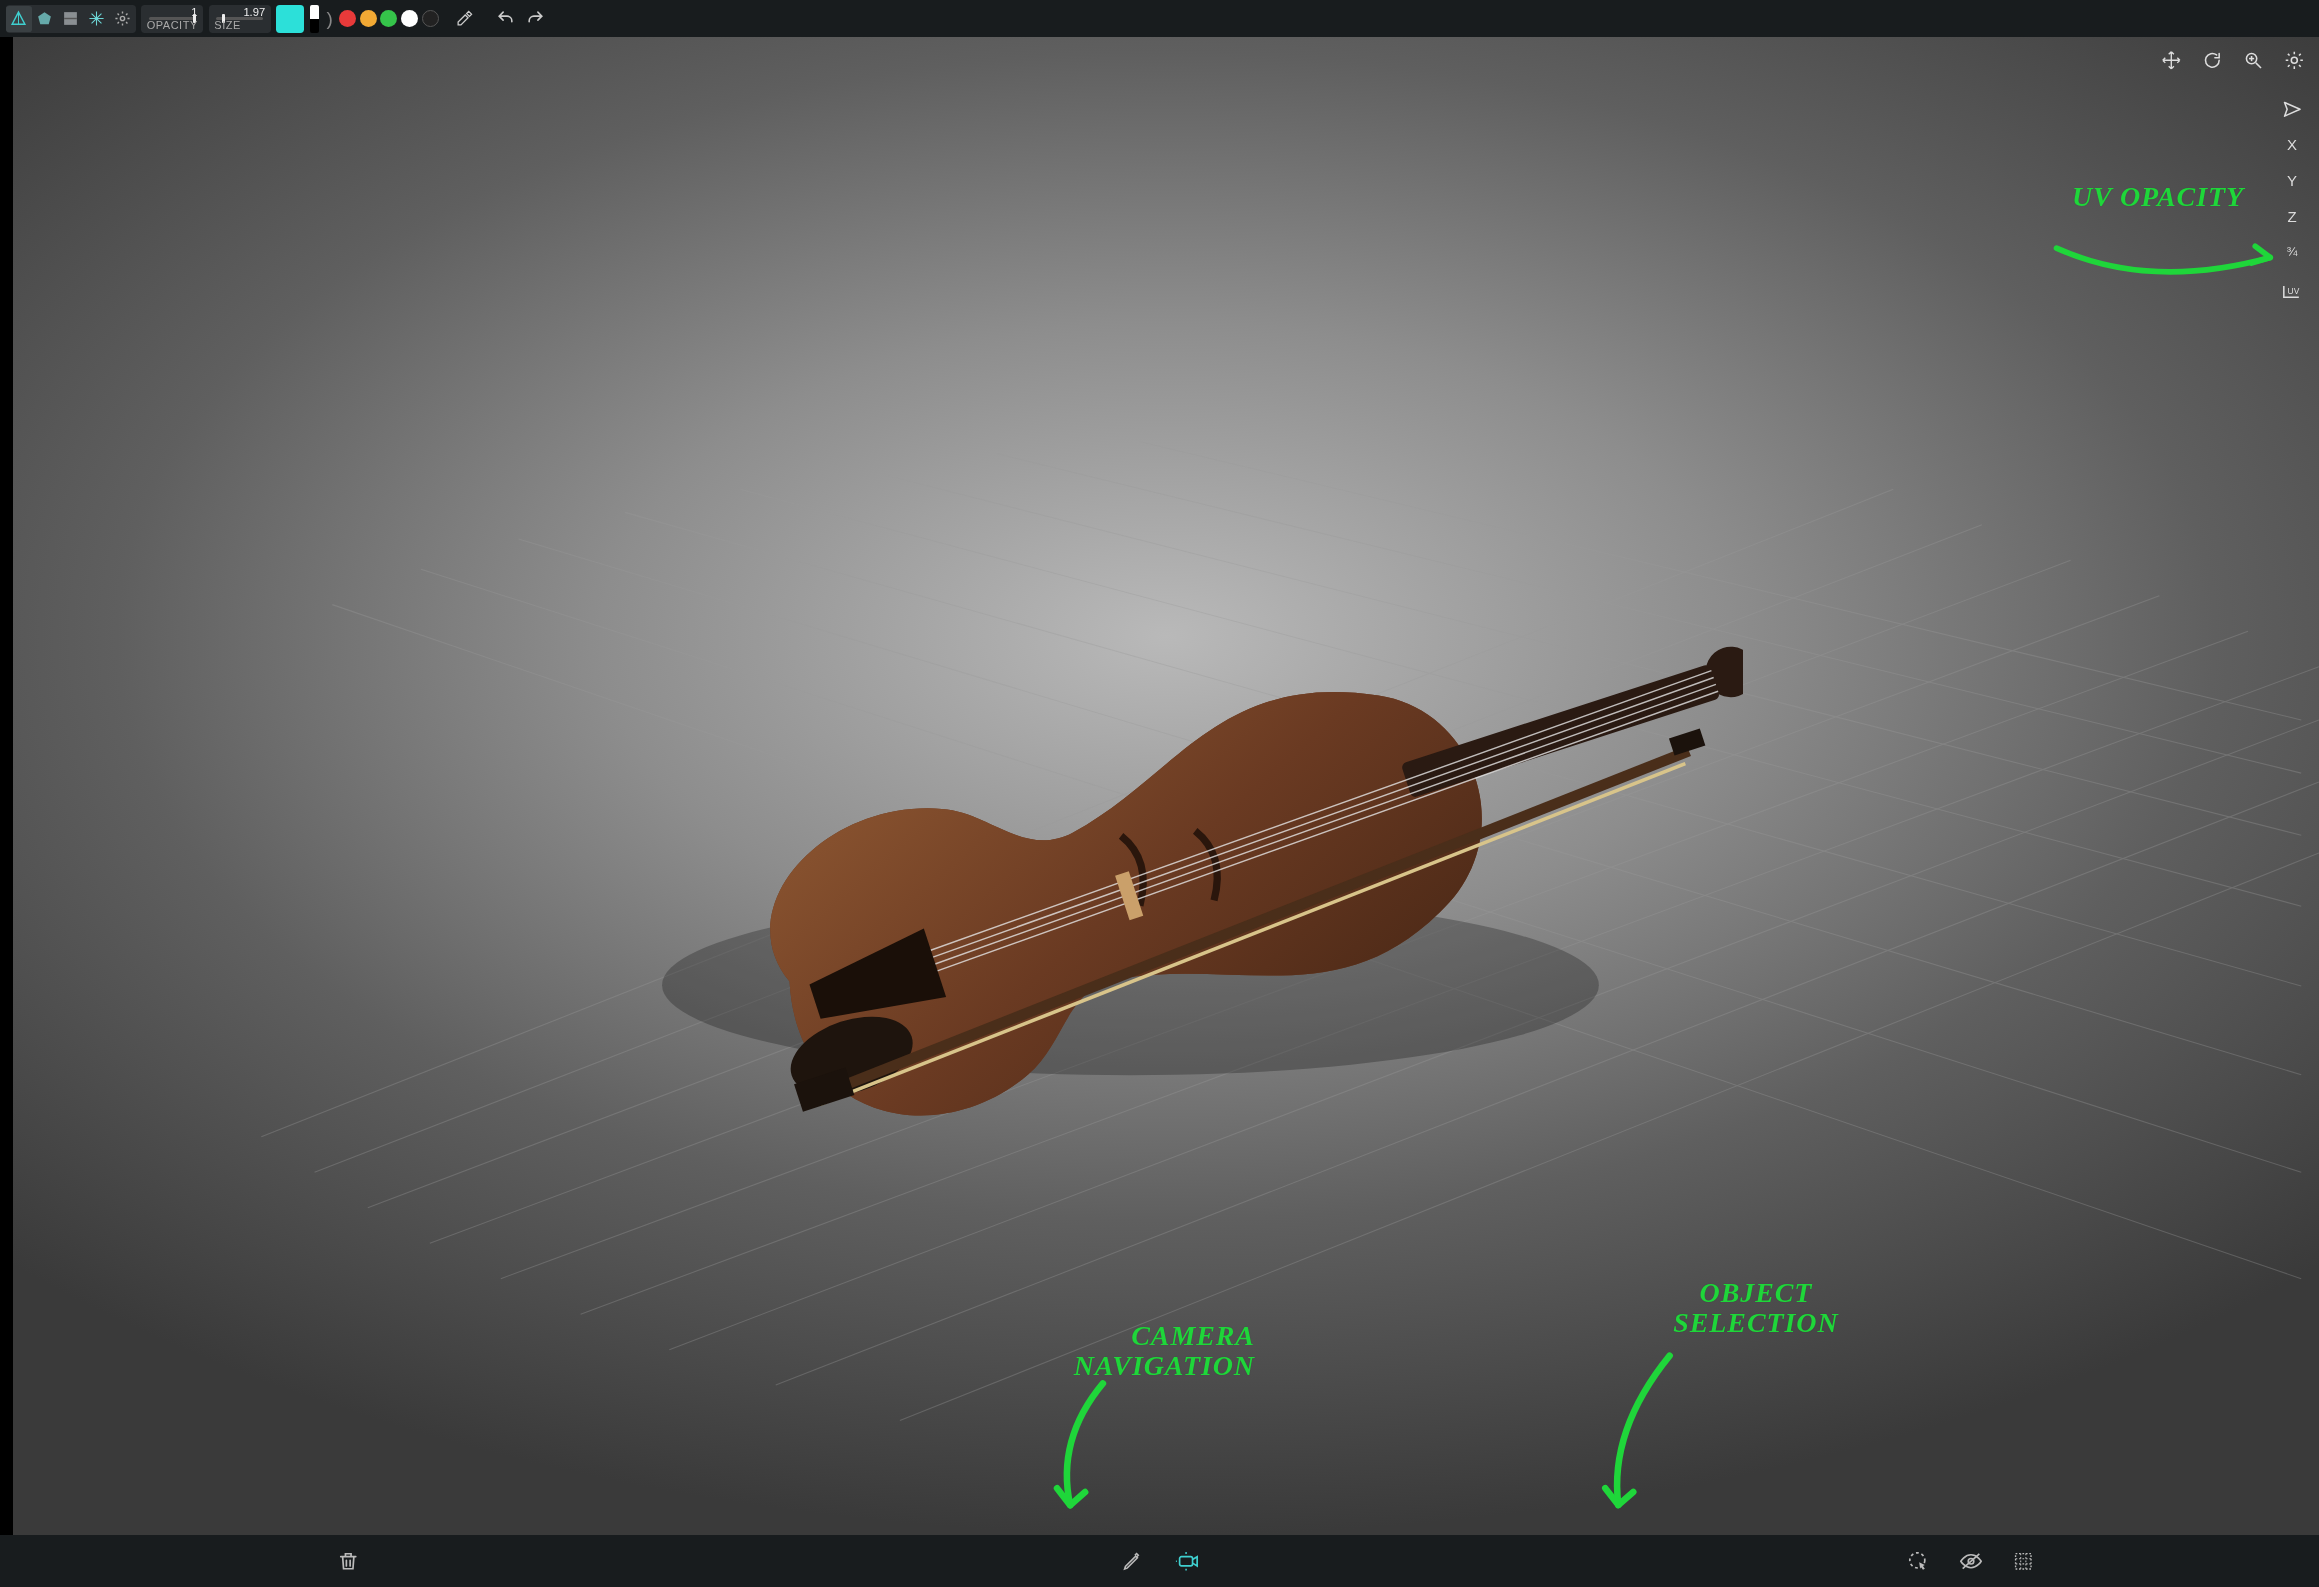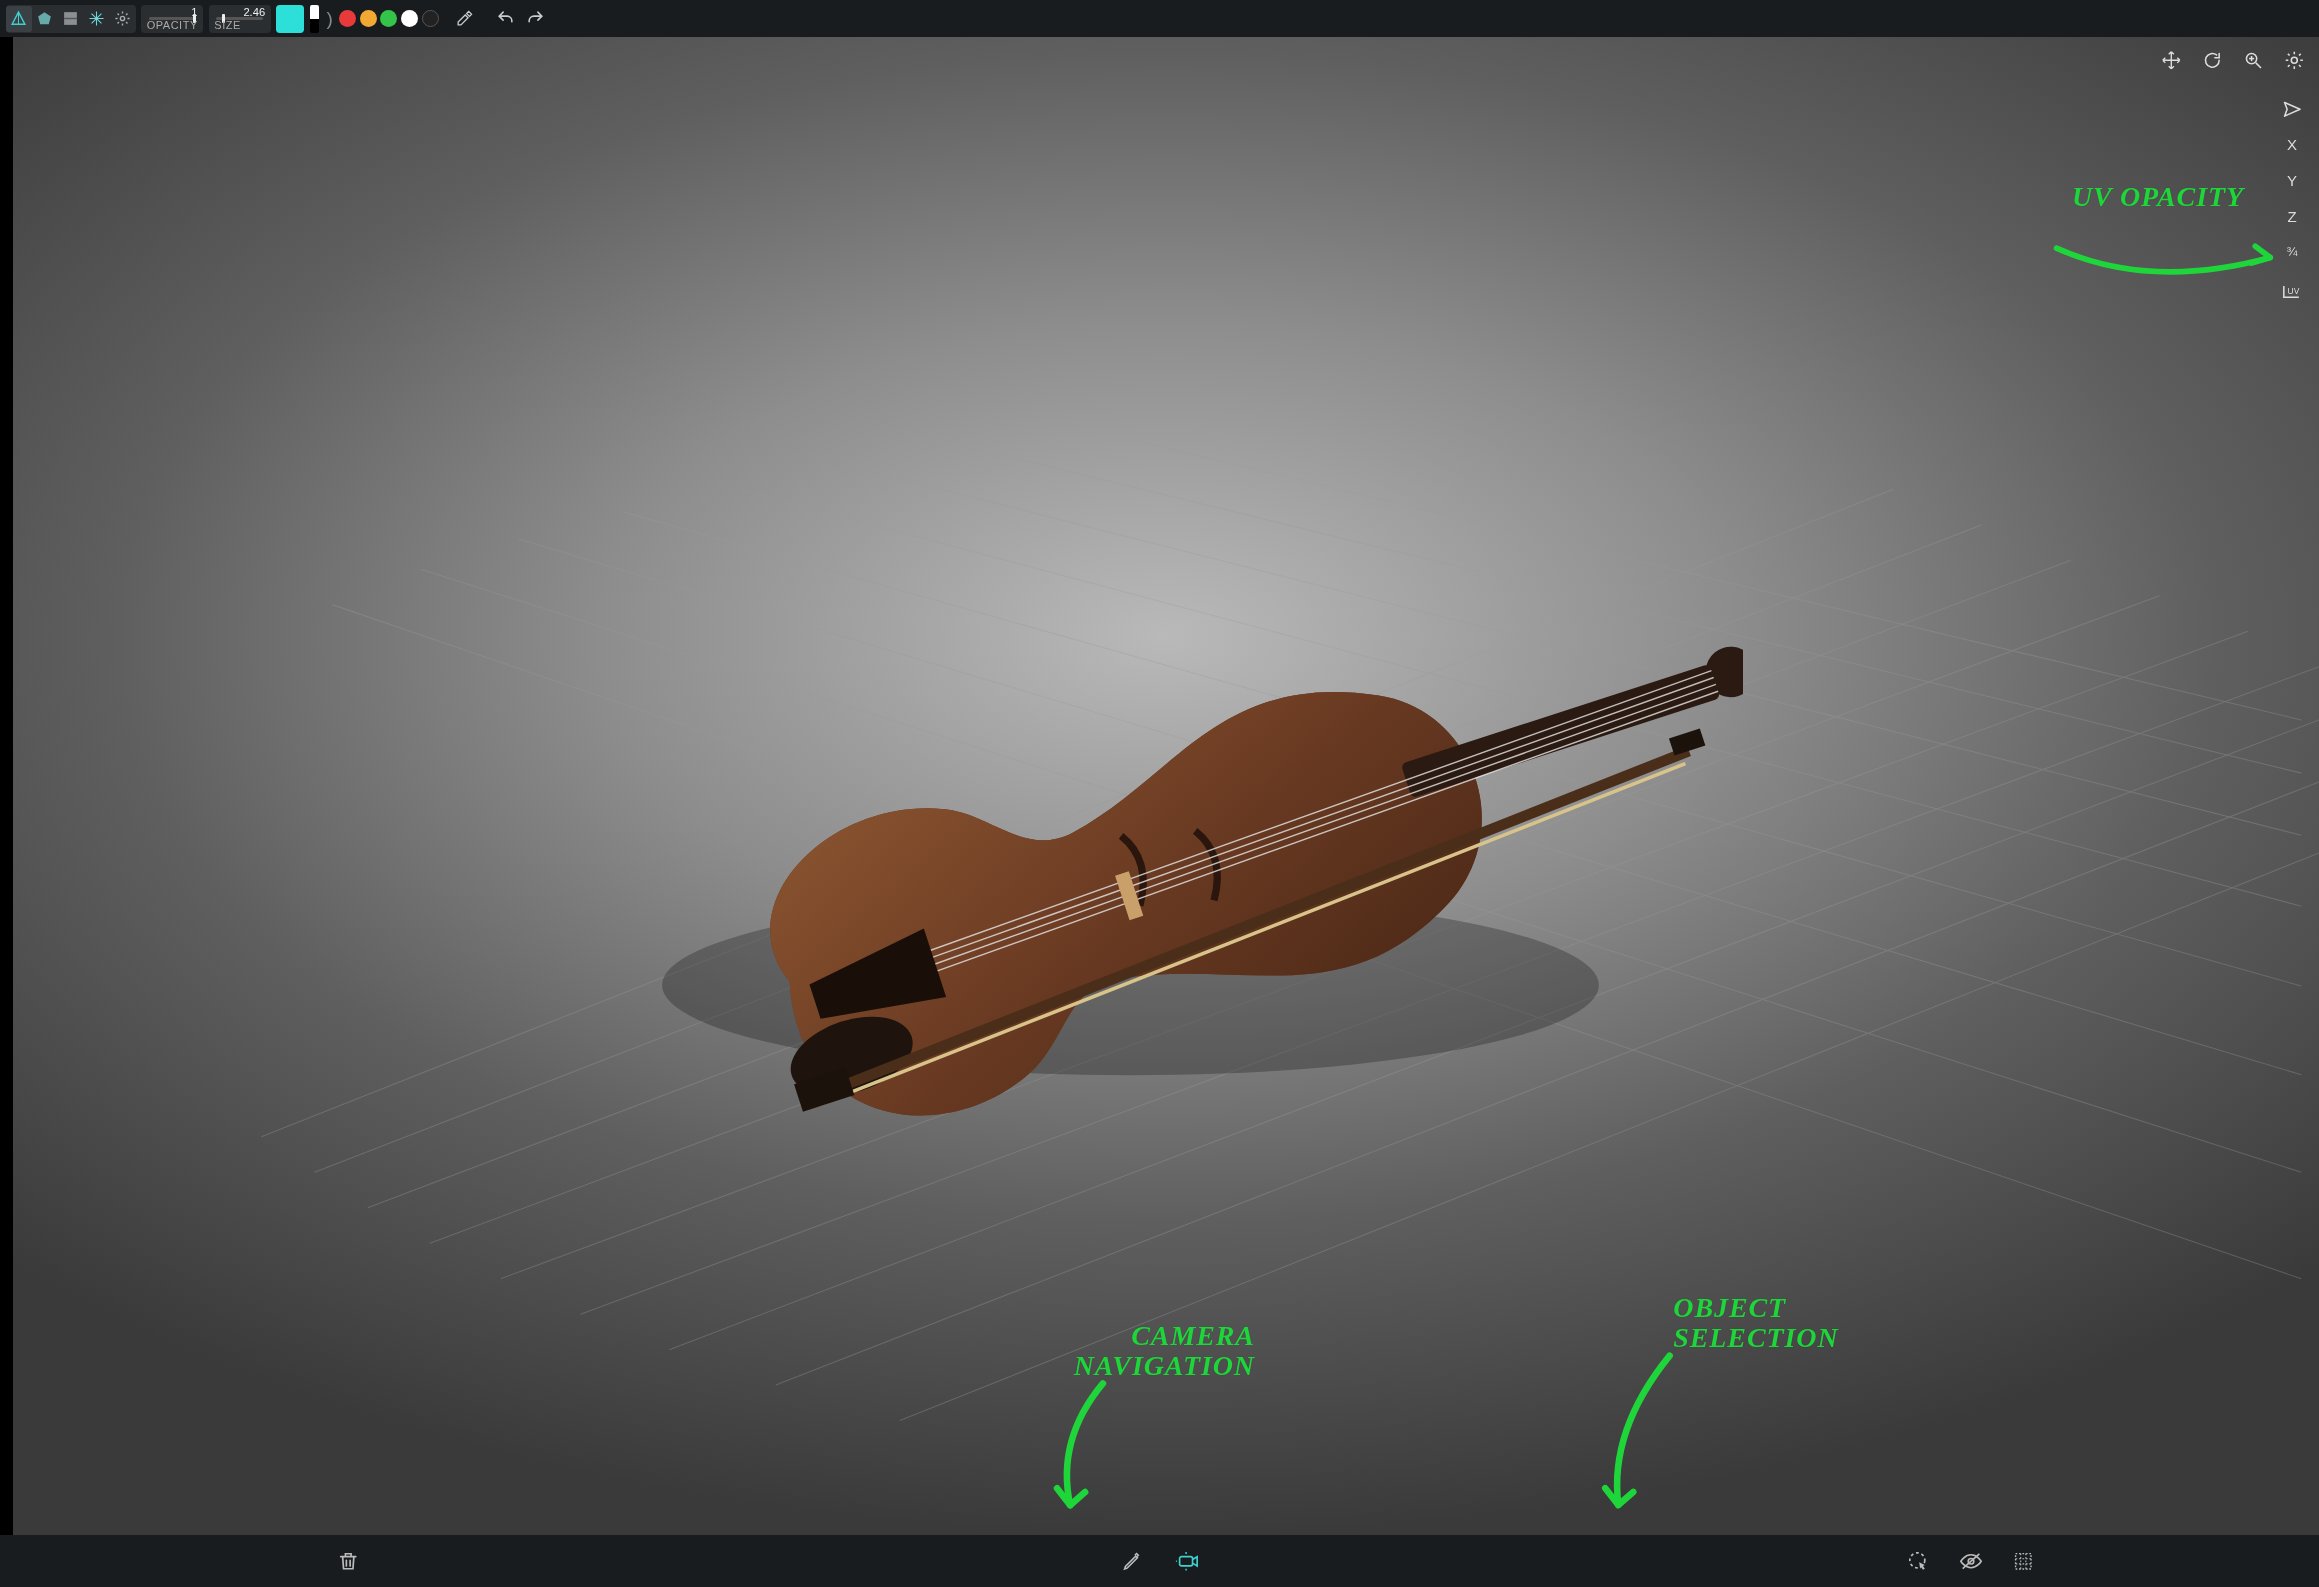--- a/index.html
+++ b/index.html
@@ -197,21 +197,21 @@
 
   <div class="slider-box">
     <span class="val">1</span>
     <div class="slider-track">
         <div style="position:absolute;right:0;top:-2.8px;width:2.8px;height:8.4px;background:#eee;border-radius:0.9px;"></div>
       </div>
     <span class="lbl">OPACITY</span>
   </div>
 
   <div class="slider-box">
-    <span class="val">2.46</span>
+    <span class="val">1.97</span>
     <div class="slider-track">
         <div style="position:absolute;left:5.6px;top:-2.8px;width:2.8px;height:8.4px;background:#eee;border-radius:0.9px;"></div>
       </div>
     <span class="lbl">SIZE</span>
   </div>
 
   <div class="color-swatch swatch-main"></div>
   <div class="swatch-sec"></div>
 
   <div class="bracket">)</div>
@@ -384,21 +384,21 @@
     <path d="M238 40 l-16 -12 M238 40 l-20 6" stroke="#1fd63a" stroke-width="6" fill="none" stroke-linecap="round"></path>
   </svg>
 
   <div class="anno" style="bottom:155px; left:46%; text-align:right;">CAMERA
 NAVIGATION</div>
   <svg style="position:absolute; bottom:11.2px; left:44%; width:103px; height:150px; pointer-events:none;" viewBox="0 0 110 160">
     <path d="M80 10 Q 30 70 45 140" stroke="#1fd63a" stroke-width="7" fill="none" stroke-linecap="round"></path>
     <path d="M45 140 l-14 -18 M45 140 l16 -14" stroke="#1fd63a" stroke-width="7" fill="none" stroke-linecap="round"></path>
   </svg>
 
-  <div class="anno" style="bottom:183px; left:72%; text-align:left;">OBJECT
+  <div class="anno" style="bottom:198px; left:72%; text-align:center;">OBJECT
 SELECTION</div>
   <svg style="position:absolute; bottom:11.2px; left:68%; width:112px; height:178px; pointer-events:none;" viewBox="0 0 120 190">
     <path d="M95 10 Q 30 90 40 170" stroke="#1fd63a" stroke-width="7" fill="none" stroke-linecap="round"></path>
     <path d="M40 170 l-14 -18 M40 170 l16 -14" stroke="#1fd63a" stroke-width="7" fill="none" stroke-linecap="round"></path>
   </svg>
 
 </div>
 
 <div class="bottombar">
   <div class="bb-slot" style="flex:0 0 30%; justify-content:center;">

